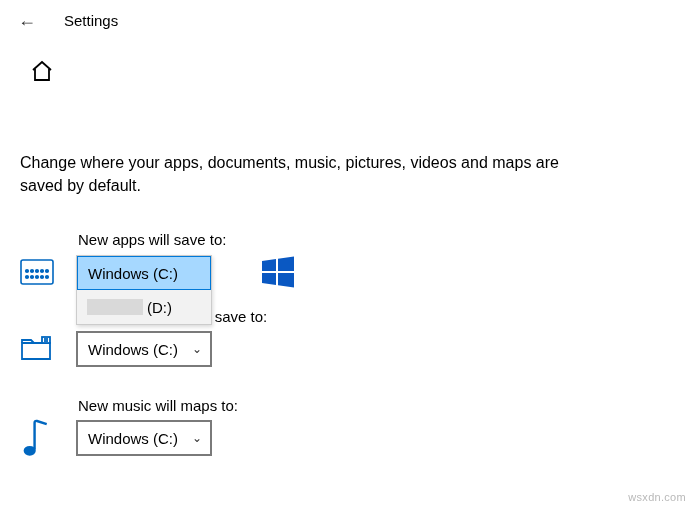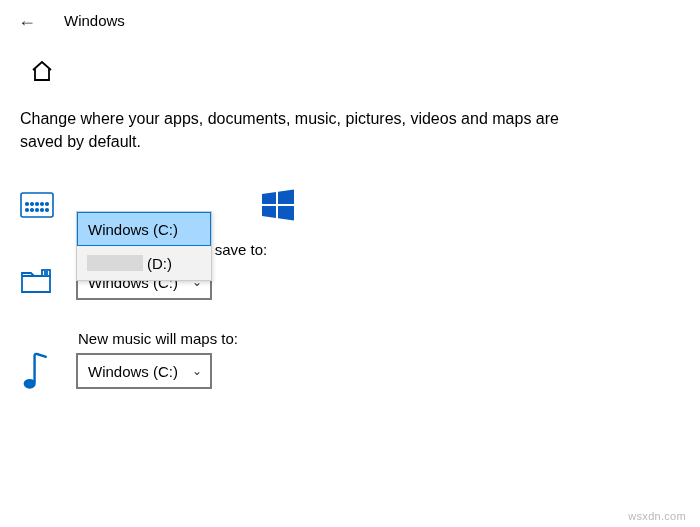--- a/index.html
+++ b/index.html
@@ -46,20 +46,21 @@
       font-size: 30px;
       font-weight: 400;
       letter-spacing: 0.2px;
     }
     .description {
       padding: 0 20px 0 20px;
       font-size: 16px;
       line-height: 1.45;
       color: #000;
       max-width: 620px;
+      margin-top: 44px;
     }
     .setting-block {
       margin-top: 34px;
       padding-left: 20px;
       position: relative;
     }
     .setting-label {
       font-size: 15px;
       margin-left: 58px;
       margin-bottom: 6px;
@@ -125,46 +126,47 @@
       width: 36px;
       height: 36px;
       margin-left: 48px;
       display: inline-block;
       position: relative;
     }
     .win-logo svg { width: 36px; height: 36px; }
     .watermark {
       position: absolute;
       right: 14px;
-      bottom: 5px;
+      bottom: 24px;
       font-size: 11px;
       color: #b9b9b9;
       letter-spacing: 0.3px;
     }
   </style>
 </head>
 <body>
 
 <div class="header">
   <span class="back-arrow">←</span>
-  <span class="header-title">Windows</span>
+  <span class="header-title">Settings</span>
 </div>
 
 <div class="title-row">
   <span class="home-icon">
     <svg viewBox="0 0 24 24" fill="none" stroke="#000" stroke-width="1.8">
       <path d="M3 11 L12 3 L21 11"></path>
       <path d="M5 10 V21 H19 V10"></path>
     </svg>
   </span>
 </div>
 
 <div class="description">Change where your apps, documents, music, pictures, videos and maps are saved by default.</div>
 
 <div class="setting-block">
+  <div class="setting-label">New apps will save to:</div>
   <div class="setting-row">
     <span class="row-icon">
       <svg viewBox="0 0 34 26" fill="none" stroke="#0067c0" stroke-width="1.6">
         <rect x="1" y="1" width="32" height="24" rx="2"></rect>
         <circle cx="7" cy="18" r="1.3" fill="#0067c0"></circle>
         <circle cx="12" cy="18" r="1.3" fill="#0067c0"></circle>
         <circle cx="17" cy="18" r="1.3" fill="#0067c0"></circle>
         <circle cx="22" cy="18" r="1.3" fill="#0067c0"></circle>
         <circle cx="27" cy="18" r="1.3" fill="#0067c0"></circle>
         <circle cx="7" cy="12" r="1.3" fill="#0067c0"></circle>

